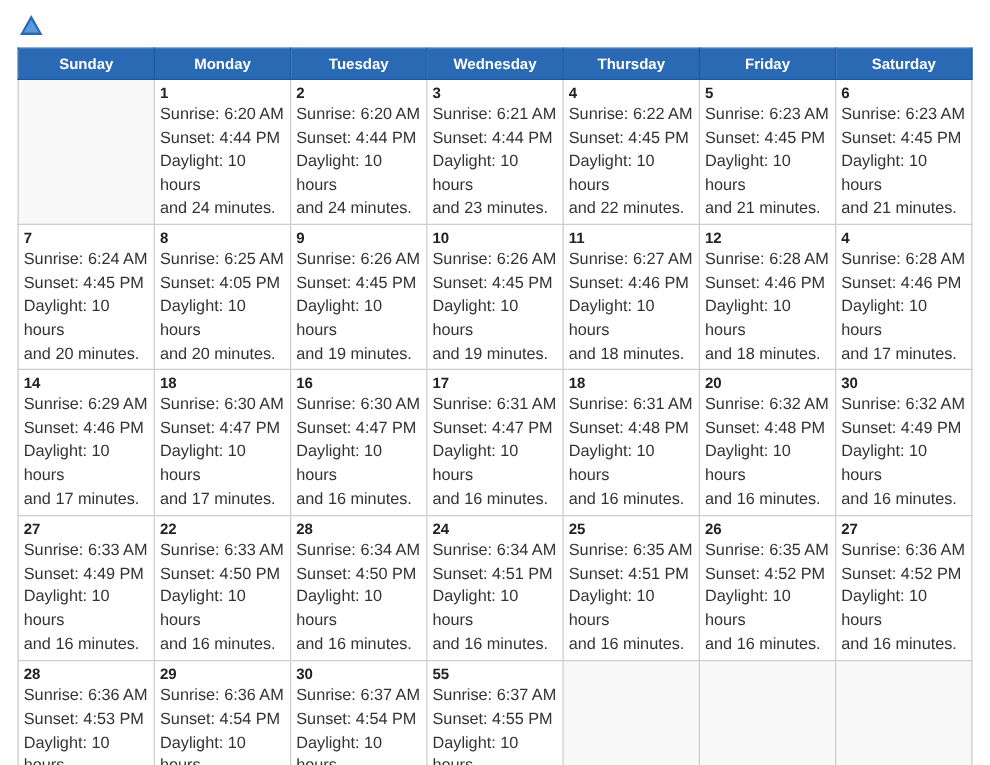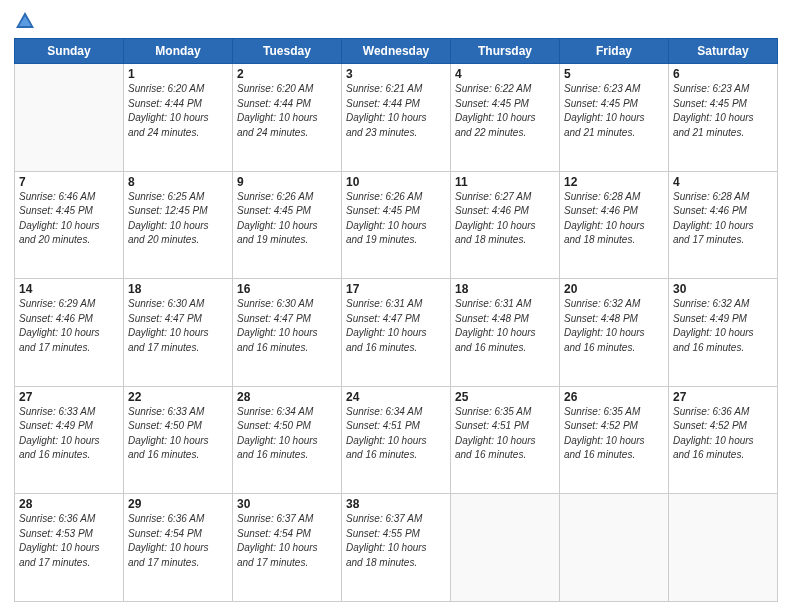--- a/index.html
+++ b/index.html
@@ -85,24 +85,23 @@
       height: 80px;
     }
     .day-number {
       font-size: 12px;
       font-weight: bold;
       color: #222;
       display: block;
       margin-bottom: 1px;
     }
     .day-info {
-      font-size: 10px;
+      font-size: 13px;
       line-height: 1.45;
       color: #333;
-      font-style: italic;
     }
     .empty-cell {
       background: #f9f9f9;
     }
   </style>
 </head>
 <body>
 
 <div class="page">
   <div class="header">
@@ -176,29 +175,29 @@
             <span class="day-number">6</span>
             <div class="day-info" style="white-space: pre-line;">Sunrise: 6:23 AM
 Sunset: 4:45 PM
 Daylight: 10 hours
 and 21 minutes.</div>
           </td>
         </tr>
         <tr>
           <td>
             <span class="day-number">7</span>
-            <div class="day-info" style="white-space: pre-line;">Sunrise: 6:46 AM
+            <div class="day-info" style="white-space: pre-line;">Sunrise: 6:24 AM
 Sunset: 4:45 PM
 Daylight: 10 hours
 and 20 minutes.</div>
           </td>
           <td>
             <span class="day-number">8</span>
             <div class="day-info" style="white-space: pre-line;">Sunrise: 6:25 AM
-Sunset: 12:45 PM
+Sunset: 4:05 PM
 Daylight: 10 hours
 and 20 minutes.</div>
           </td>
           <td>
             <span class="day-number">9</span>
             <div class="day-info" style="white-space: pre-line;">Sunrise: 6:26 AM
 Sunset: 4:45 PM
 Daylight: 10 hours
 and 19 minutes.</div>
           </td>
@@ -349,21 +348,21 @@
 and 17 minutes.</div>
           </td>
           <td>
             <span class="day-number">30</span>
             <div class="day-info" style="white-space: pre-line;">Sunrise: 6:37 AM
 Sunset: 4:54 PM
 Daylight: 10 hours
 and 17 minutes.</div>
           </td>
           <td>
-            <span class="day-number">38</span>
+            <span class="day-number">55</span>
             <div class="day-info" style="white-space: pre-line;">Sunrise: 6:37 AM
 Sunset: 4:55 PM
 Daylight: 10 hours
 and 18 minutes.</div>
           </td>
           <td class="empty-cell"></td>
           <td class="empty-cell"></td>
           <td class="empty-cell"></td>
         </tr>
       </tbody>

